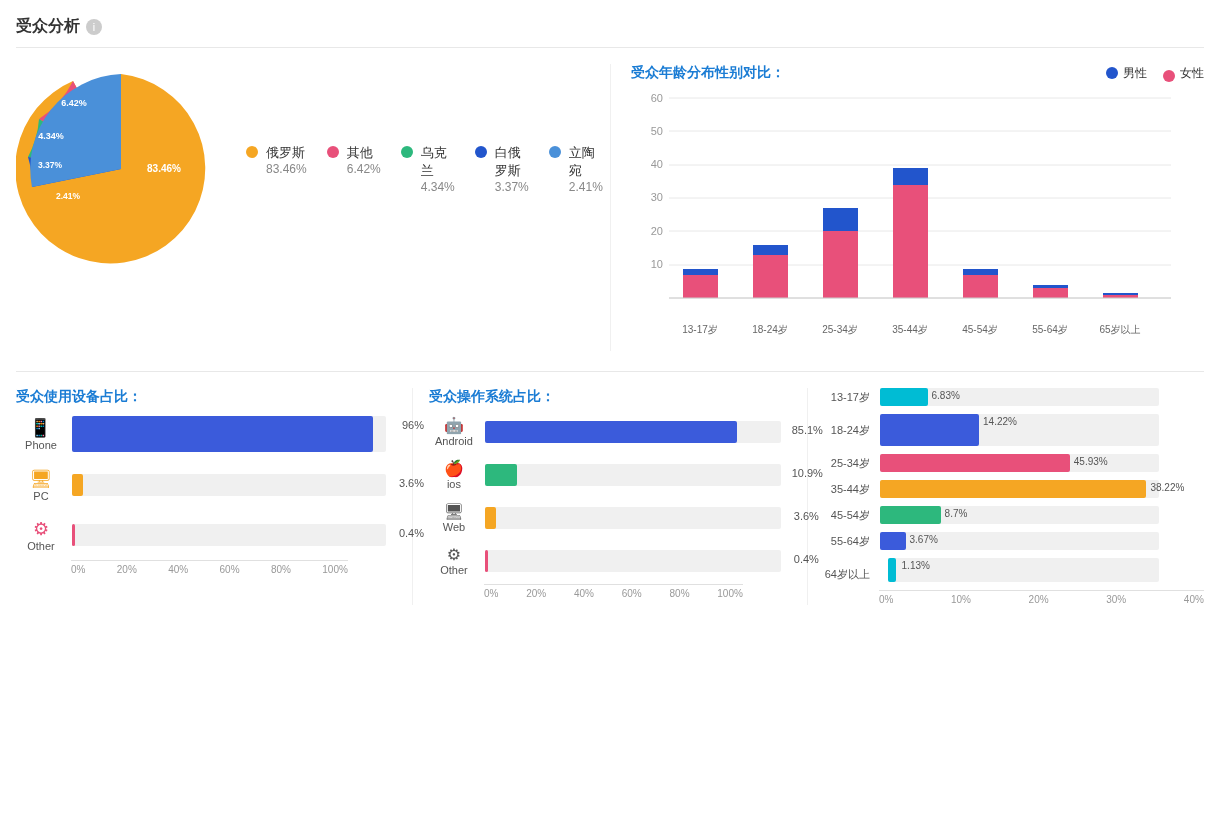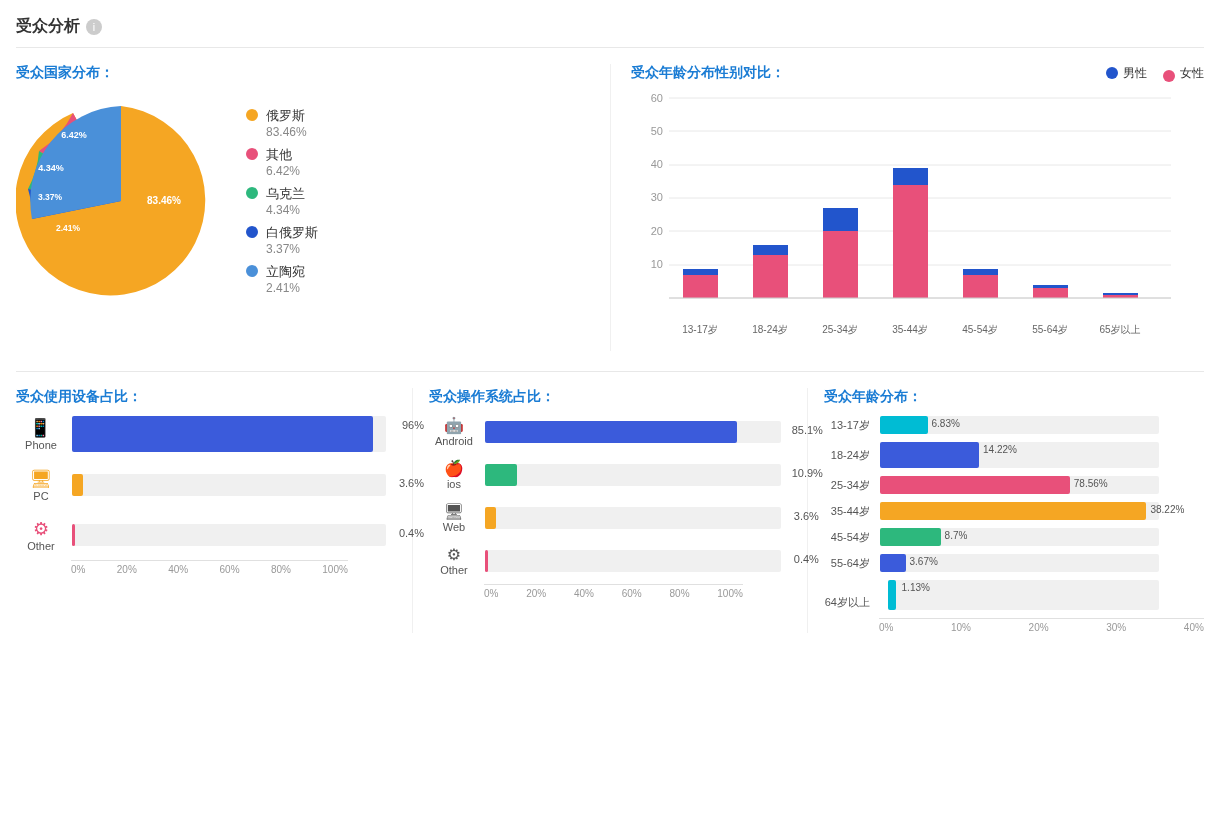--- a/index.html
+++ b/index.html
@@ -11,21 +11,20 @@
 <body>
 
 <div style="display:flex;align-items:center;gap:6px;margin-bottom:16px;padding-bottom:10px;border-bottom:1px solid #e8e8e8;">
   <span style="font-size:16px;font-weight:bold;color:#333;">受众分析</span>
   <span style="width:16px;height:16px;border-radius:50%;background:#ccc;color:#fff;font-size:11px;display:inline-flex;align-items:center;justify-content:center;cursor:pointer;">ℹ</span>
 </div>
 
 <div class="row" style="display:flex;gap:0;margin-bottom:20px;">
 
   <div style="width:50%;padding-right:20px;">
-    <div style="font-size:14px;font-weight:bold;color:#1a7cd4;margin-bottom:14px;">受众国家分布：</div>
     <div style="display:flex;align-items:center;gap:20px;">
 
       <div style="position:relative;width:210px;height:210px;flex-shrink:0;">
         <svg width="210" height="210" viewBox="0 0 210 210">
 
           <path d="M105,105 L105,10 A95,95 0 1,1 57,17 Z" fill="#F5A623"></path>
 
           <path d="M105,105 L57,17 A95,95 0 0,1 23,55 Z" fill="#E8507A"></path>
 
           <path d="M105,105 L23,55 A95,95 0 0,1 12,93 Z" fill="#2DB87D"></path>
@@ -35,21 +34,21 @@
           <path d="M105,105 L16,123 A95,95 0 0,1 105,10 Z" fill="#4A90D9"></path>
 
           <text x="148" y="108" text-anchor="middle" fill="white" font-size="10" font-weight="bold">83.46%</text>
           <text x="58" y="42" text-anchor="middle" fill="white" font-size="9" font-weight="bold">6.42%</text>
           <text x="35" y="75" text-anchor="middle" fill="white" font-size="9" font-weight="bold">4.34%</text>
           <text x="34" y="104" text-anchor="middle" fill="white" font-size="8.5" font-weight="bold">3.37%</text>
           <text x="52" y="135" text-anchor="middle" fill="white" font-size="8.5" font-weight="bold">2.41%</text>
         </svg>
       </div>
 
-      <div style="display:flex;flex-direction:column;gap:7px;">
+      <div style="display:flex;flex-direction:row;gap:20px;">
         <div style="display:flex;align-items:flex-start;gap:8px;">
           <div style="width:12px;height:12px;border-radius:50%;background:#F5A623;margin-top:2px;flex-shrink:0;"></div>
           <div>
               <div style="font-size:13px;color:#333;">俄罗斯</div>
               <div style="font-size:12px;color:#888;">83.46%</div>
             </div>
         </div>
         <div style="display:flex;align-items:flex-start;gap:8px;">
           <div style="width:12px;height:12px;border-radius:50%;background:#E8507A;margin-top:2px;flex-shrink:0;"></div>
           <div>
@@ -252,44 +251,43 @@
       <span>0%</span>
         <span>20%</span>
         <span>40%</span>
         <span>60%</span>
         <span>80%</span>
         <span>100%</span>
     </div>
   </div>
 
   <div style="width:33.33%;padding-left:16px;">
-    <div style="font-size:14px;font-weight:bold;color:#1a7cd4;margin-bottom:10px;">受众年龄分布：</div>
     <div style="padding-left:55px;padding-right:45px;">
 
       <div style="display:flex;align-items:center;margin-bottom:8px;gap:6px;margin-left:-55px;">
         <div style="width:50px;text-align:right;font-size:11px;color:#555;padding-right:4px;">13-17岁</div>
         <div style="flex:1;background:#f0f0f0;height:18px;border-radius:2px;position:relative;">
           <div style="width:17.075%;height:100%;background:#00BCD4;border-radius:2px;"></div>
           <span style="position:absolute;left:calc(17.075% + 4px);top:2px;font-size:10px;color:#555;">6.83%</span>
         </div>
       </div>
 
       <div style="display:flex;align-items:center;margin-bottom:8px;gap:6px;margin-left:-55px;">
         <div style="width:50px;text-align:right;font-size:11px;color:#555;padding-right:4px;">18-24岁</div>
-        <div style="flex:1;background:#f0f0f0;height:26px;border-radius:2px;position:relative;">
+        <div style="flex:1;background:#f0f0f0;height:32px;border-radius:2px;position:relative;">
           <div style="width:35.55%;height:100%;background:#3B5BDB;border-radius:2px;"></div>
           <span style="position:absolute;left:calc(35.55% + 4px);top:2px;font-size:10px;color:#555;">14.22%</span>
         </div>
       </div>
 
       <div style="display:flex;align-items:center;margin-bottom:8px;gap:6px;margin-left:-55px;">
         <div style="width:50px;text-align:right;font-size:11px;color:#555;padding-right:4px;">25-34岁</div>
         <div style="flex:1;background:#f0f0f0;height:18px;border-radius:2px;position:relative;">
           <div style="width:68.075%;height:100%;background:#E8507A;border-radius:2px;"></div>
-          <span style="position:absolute;left:calc(68.075% + 4px);top:2px;font-size:10px;color:#555;">78.56%</span>
+          <span style="position:absolute;left:calc(68.075% + 4px);top:2px;font-size:10px;color:#555;">45.93%</span>
         </div>
       </div>
 
       <div style="display:flex;align-items:center;margin-bottom:8px;gap:6px;margin-left:-55px;">
         <div style="width:50px;text-align:right;font-size:11px;color:#555;padding-right:4px;">35-44岁</div>
         <div style="flex:1;background:#f0f0f0;height:18px;border-radius:2px;position:relative;">
           <div style="width:95.55%;height:100%;background:#F5A623;border-radius:2px;"></div>
           <span style="position:absolute;left:calc(95.55% + 4px);top:2px;font-size:10px;color:#555;">38.22%</span>
         </div>
       </div>
@@ -305,21 +303,21 @@
       <div style="display:flex;align-items:center;margin-bottom:8px;gap:6px;margin-left:-55px;">
         <div style="width:50px;text-align:right;font-size:11px;color:#555;padding-right:4px;">55-64岁</div>
         <div style="flex:1;background:#f0f0f0;height:18px;border-radius:2px;position:relative;">
           <div style="width:9.175%;height:100%;background:#3B5BDB;border-radius:2px;"></div>
           <span style="position:absolute;left:calc(9.175% + 4px);top:2px;font-size:10px;color:#555;">3.67%</span>
         </div>
       </div>
 
       <div style="display:flex;align-items:flex-end;margin-bottom:8px;gap:14px;margin-left:-55px;">
         <div style="width:50px;text-align:right;font-size:11px;color:#555;padding-right:4px;">64岁以上</div>
-        <div style="flex:1;background:#f0f0f0;height:30px;border-radius:2px;position:relative;">
+        <div style="flex:1;background:#f0f0f0;height:24px;border-radius:2px;position:relative;">
           <div style="width:2.825%;height:100%;background:#00BCD4;border-radius:2px;min-width:3px;"></div>
           <span style="position:absolute;left:calc(2.825% + 6px);top:2px;font-size:10px;color:#555;">1.13%</span>
         </div>
       </div>
     </div>
     <div style="border-top:1px solid #e0e0e0;margin-left:55px;margin-right:0;margin-top:4px;"></div>
     <div style="display:flex;justify-content:space-between;margin-left:55px;margin-right:0;font-size:10px;color:#999;margin-top:3px;">
       <span>0%</span>
         <span>10%</span>
         <span>20%</span>

